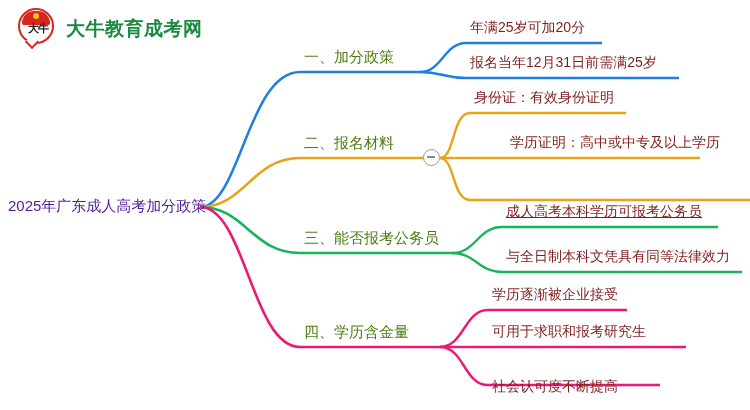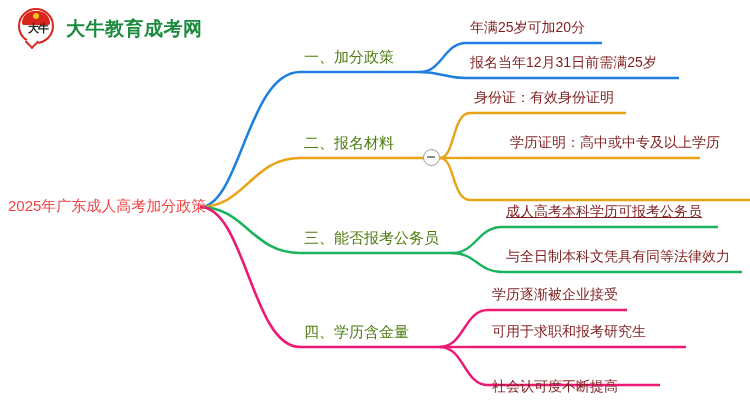--- a/index.html
+++ b/index.html
@@ -127,21 +127,21 @@
   }
 
   
   .node {
     position: absolute;
     white-space: nowrap;
     line-height: 1.1;
   }
   .root-node {
     font-size: 15px;
-    color: #ef4444;
+    color: #4c1d95;
     left: 8px;
     top: 198px;
   }
   .branch-node {
     font-size: 15px;
     color: #4d7c0f;
   }
   .leaf-node {
     font-size: 14px;
     color: #7f1d1d;

